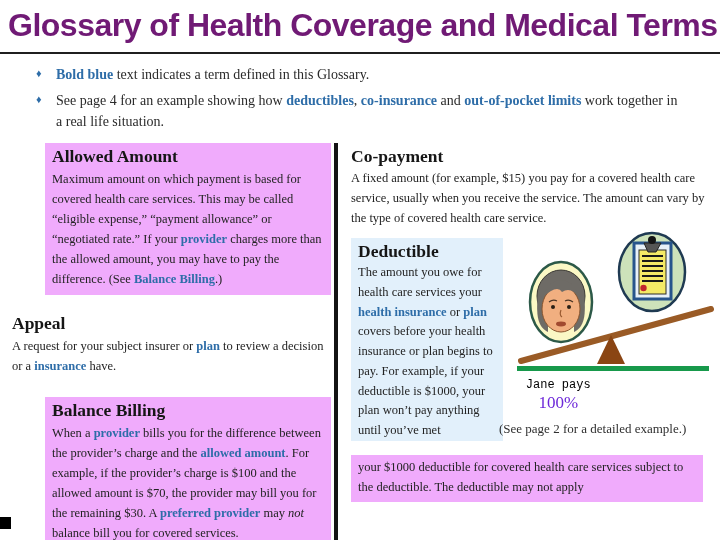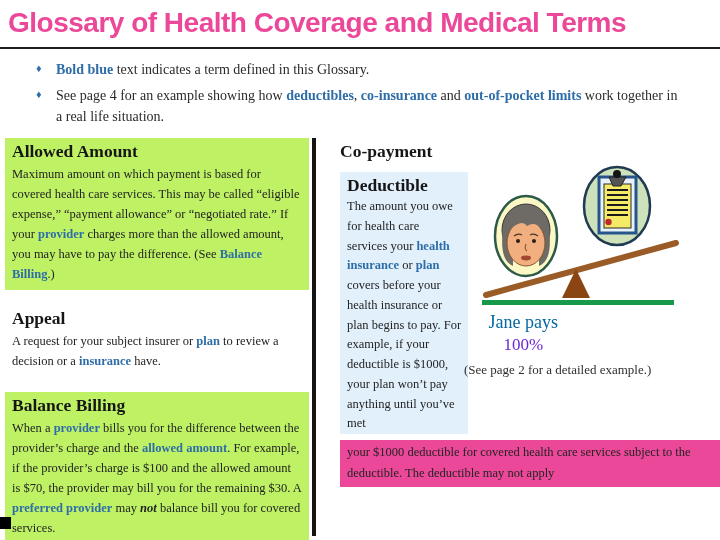--- a/index.html
+++ b/index.html
@@ -1,75 +1,75 @@
 <!DOCTYPE html>
 <html><head>
 <meta charset="utf-8">
 <style>
   * { margin:0; padding:0; box-sizing:border-box; }
   html,body { width:720px; height:540px; background:#ffffff; overflow:hidden; }
   body { font-family:"Liberation Serif", serif; color:#232323; position:relative; }
 
   .page-title {
     font-family:"Liberation Sans", sans-serif;
-    font-weight:bold; font-size:28px; letter-spacing:-0.5px;
-    color:#ec4899; white-space:nowrap;
+    font-weight:bold; font-size:32px; letter-spacing:-0.5px;
+    color:#701a75; white-space:nowrap;
     padding:7px 8px 3px 8px;
   }
   .title-rule { height:2px; background:#1f1f1f; margin:5px 0 10px 0; }
 
   ul.intro { list-style:none; margin:0 0 8px 36px; max-width:660px; }
   ul.intro li {
     position:relative; padding-left:20px;
     font-size:14px; line-height:1.55; color:#2a2a2a; max-width:648px;
   }
   ul.intro li + li { margin-top:4px; }
   ul.intro li::before {
     content:"\2666"; position:absolute; left:0; top:1px;
     color:#2E6DA8; font-size:11px;
   }
 
   .columns { display:flex; align-items:stretch; margin-top:10px; height:398px; }
   .col-left  { width:331px; padding-left:5px; }
   .vline { width:4px; background:#141414; margin-left:3px; }
-  .col-right { flex:1; padding-left:24px; }
+  .col-right { flex:1; padding-left:13px; }
 
   .entry { padding:3px 7px 6px 7px; }
-  .entry.shaded { background:#bef264; }
+  .entry.shaded { background:#f0abfc;margin-left:40px; }
   .entry + .entry { margin-top:15px; }
   .entry h2 {
     font-size:17.5px; font-weight:bold; color:#161616;
     line-height:1.25; margin-bottom:1px;
   }
   .entry p { font-size:12.5px; line-height:1.6; }
 
   .term { color:#2E6DA8; font-weight:bold; }
-  .em   { font-weight:bold; font-style:italic; }
+  .em   { font-weight:normal; font-style:italic; }
 
   .copay { max-width:356px; padding:3px 0 0 0; }
   .copay h2 { font-size:17.5px; font-weight:bold; color:#161616; margin-bottom:1px; }
   .copay p { font-size:12.5px; line-height:1.6; }
 
   .ded-row { display:flex; margin-top:10px; }
   .ded-narrow {
-    width:128px; background:#E2F0FB; padding:3px 6px 0 7px;
+    width:152px; background:#E2F0FB; padding:3px 6px 0 7px;
   }
   .ded-narrow h2 { font-size:17.5px; font-weight:bold; color:#161616; margin-bottom:1px; }
   .ded-narrow p { font-size:12.5px; line-height:1.58; }
 
   .ded-fig { width:213px; margin-top:-10px; margin-left:2px; }
   .ded-fig svg { display:block; width:212px; height:148px; }
   .fig-labels { display:flex; margin-top:2px; text-align:center; }
   .fig-cell { width:50%; }
-  .fig-cell .lbl { font-size:18px; color:#0369a1; line-height:1.2; }
+  .fig-cell .lbl { font-size:12px; color:#000000; line-height:1.2;font-family:Liberation Mono, monospace; }
   .fig-cell .val { font-size:17px; color:#6d28d9; line-height:1.3; }
   .fig-caption { font-size:13px; color:#2f2f2f; white-space:nowrap; margin-top:6px; margin-left:-6px; }
 
   .ded-wide {
-    background:#ec4899; width:380px; padding:2px 7px 4px 7px; margin-top:6px;
+    background:#f0abfc; width:352px; padding:2px 7px 4px 7px; margin-top:14px;
   }
   .ded-wide p { font-size:12.5px; line-height:1.65; }
 
   .slide-marker { position:absolute; left:0; top:517px; width:11px; height:12px; background:#000; }
 </style>
 </head>
 <body>
 
 <h1 class="page-title">Glossary of Health Coverage and Medical Terms</h1>
 <div class="title-rule"></div>
@@ -94,20 +94,21 @@
       <h2>Balance Billing</h2>
       <p><span>When a </span><span class="term">provider</span><span> bills you for the difference between the provider’s charge and the </span><span class="term">allowed amount</span><span>. For example, if the provider’s charge is $100 and the allowed amount is $70, the provider may bill you for the remaining $30. A </span><span class="term">preferred provider</span><span> may </span><span class="em">not</span><span> balance bill you for covered services.</span></p>
     </section>
   </div>
 
   <div class="vline"></div>
 
   <div class="col-right">
     <section class="copay">
       <h2>Co-payment</h2>
+      <p><span>A fixed amount (for example, $15) you pay for a covered health care service, usually when you receive the service. The amount can vary by the type of covered health care service.</span></p>
     </section>
 
     <div class="ded-row">
       <div class="ded-narrow">
         <h2>Deductible</h2>
         <p><span>The amount you owe for health care services your </span><span class="term">health insurance</span><span> or </span><span class="term">plan</span><span> covers before your health insurance or plan begins to pay. For example, if your deductible is $1000, your plan won’t pay anything until you’ve met</span></p>
       </div>
 
       <figure class="ded-fig">
         <svg viewBox="0 0 212 148">

